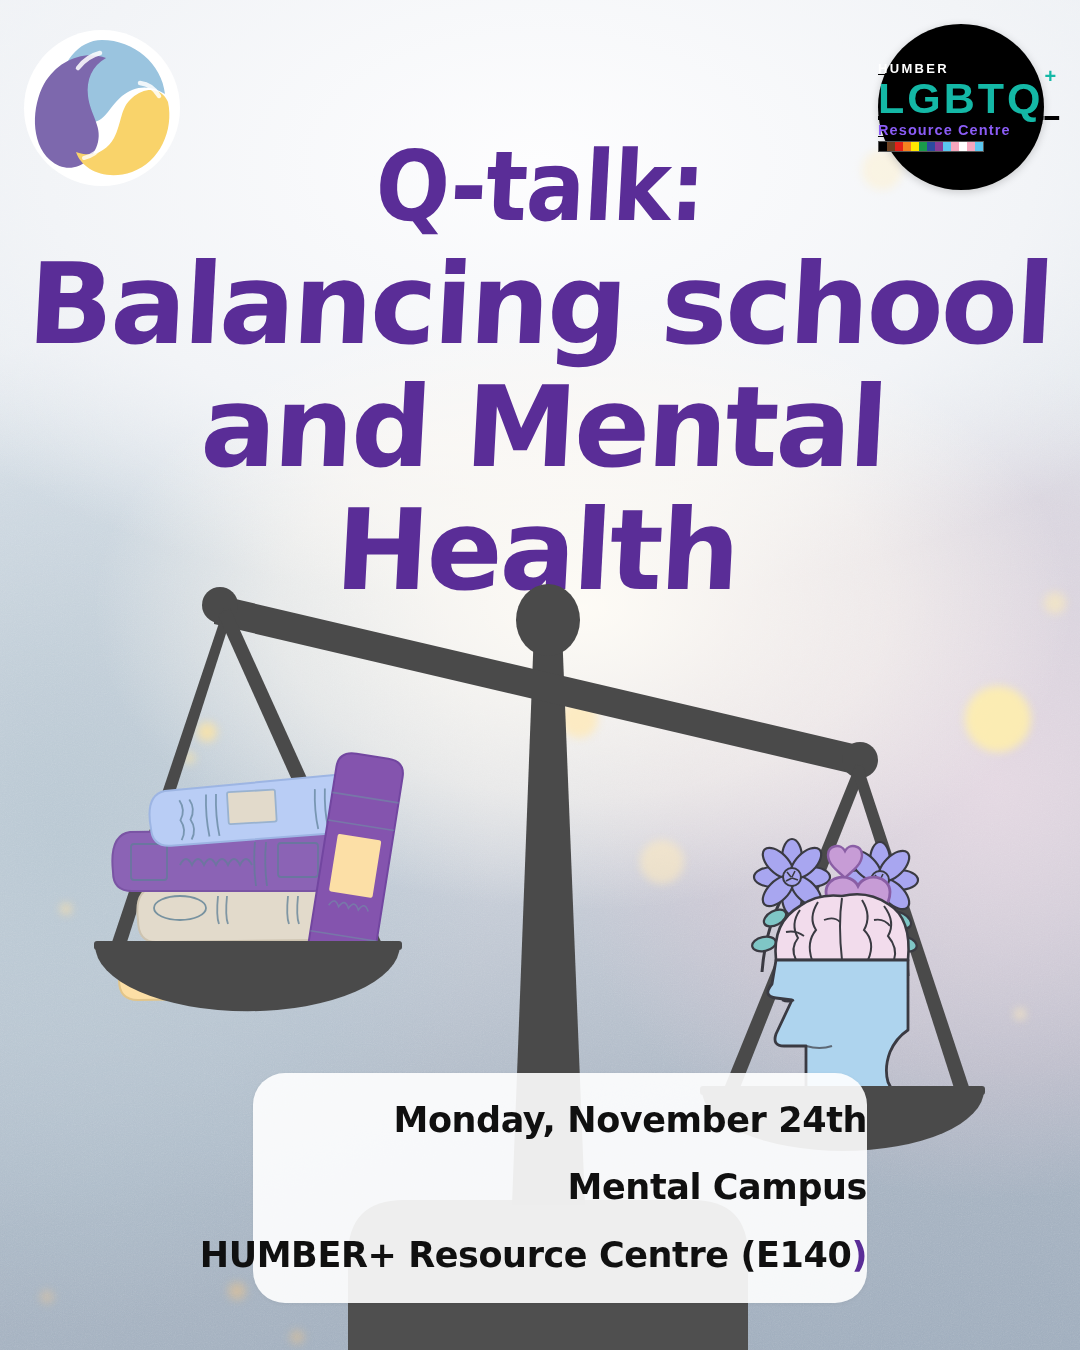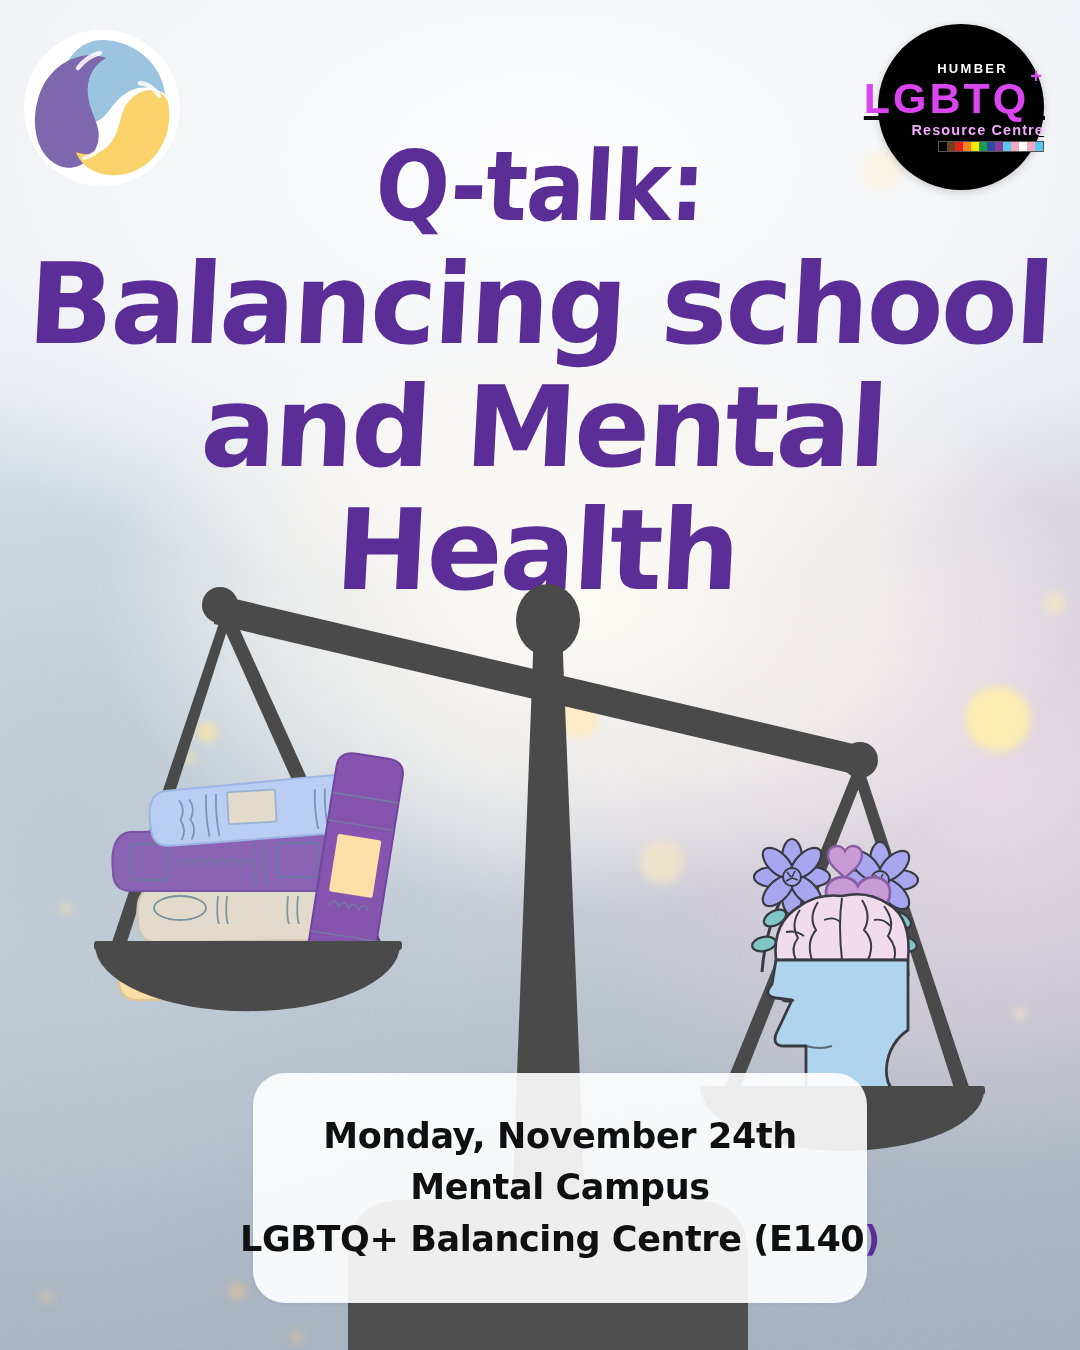--- a/index.html
+++ b/index.html
@@ -20,28 +20,28 @@
   
   #grain{
     position:absolute;inset:0;pointer-events:none;opacity:.40;mix-blend-mode:overlay;
   }
   
   .bokeh{position:absolute;border-radius:50%;pointer-events:none;filter:blur(4px);}
   
   #tri-logo{position:absolute;left:22px;top:28px;width:160px;height:160px;}
   #lgbtq-logo{
     position:absolute;left:878px;top:24px;width:166px;height:166px;border-radius:50%;
-    background:#000;display:flex;flex-direction:column;align-items:flex-end;justify-content:center;
+    background:#000;display:flex;flex-direction:column;align-items:flex-start;justify-content:center;
     box-shadow:0 2px 8px rgba(0,0,0,.18);
     text-decoration:underline;
   }
   #lgbtq-logo .humber{color:#fff;font-size:13px;letter-spacing:2.3px;font-weight:700;line-height:1;margin-bottom:2px;margin-right:36px;}
-  #lgbtq-logo .big{color:#d946ef;font-size:43px;font-weight:700;letter-spacing:3px;line-height:1;position:relative;}
+  #lgbtq-logo .big{color:#14b8a6;font-size:43px;font-weight:700;letter-spacing:3px;line-height:1;position:relative;}
   #lgbtq-logo .big sup{font-size:20px;position:relative;top:-14px;left:1px;}
-  #lgbtq-logo .res{color:#f0abfc;font-size:14.5px;font-weight:600;letter-spacing:1.1px;line-height:1;margin-top:3px;}
+  #lgbtq-logo .res{color:#8b5cf6;font-size:14.5px;font-weight:600;letter-spacing:1.1px;line-height:1;margin-top:3px;}
   #lgbtq-logo .bar{display:flex;width:104px;height:9px;margin-top:4px;border:1px solid #555;}
   #lgbtq-logo .bar i{flex:1;display:block;}
   
   #title-block{position:absolute;left:0;top:140px;width:1080px;text-align:center;}
   #title-block .l1{
     font-size:97px;font-weight:800;color:#5a2d97;line-height:.96;letter-spacing:-1px;
     font-family:"DejaVu Sans", sans-serif; font-stretch:condensed;
     transform:skewX(-3deg);
   }
   #title-block .l2,#title-block .l3{
@@ -49,22 +49,23 @@
     font-family:"DejaVu Sans", sans-serif;
     transform:skewX(-3deg);
   }
   #title-block .l2{margin-top:10px;}
   
   #scale{position:absolute;left:0;top:0;width:1080px;height:1350px;}
   
   #info-panel{
     position:absolute;left:253px;top:1073px;width:614px;height:230px;
     background:rgba(255,255,255,.90);border-radius:32px;
-    display:flex;flex-direction:column;align-items:center;justify-content:center;
+    display:flex;flex-direction:column;align-items:flex-end;justify-content:center;
     box-shadow:0 1px 4px rgba(0,0,0,.05);
+    gap:16px;
   }
   #info-panel .line{
     color:#101010;font-size:35px;font-weight:700;line-height:1.46;
     font-family:"DejaVu Sans", sans-serif;letter-spacing:-.4px;white-space:nowrap;
   }
   #info-panel .paren{color:#5a2d97;}
 </style>
 </head>
 <body>
 
@@ -268,16 +269,16 @@
       <path d="M806 1046 q14 4 26 0" stroke="#3a3a42" stroke-width="2.2" fill="none" opacity=".7"></path>
     </g>
 
     <rect x="700" y="1086" width="285" height="9" rx="3" fill="#4a4a4a"></rect>
     <path d="M702 1090 L984 1090 A141 61 0 0 1 702 1090 Z" fill="#4a4a4a"></path>
   </svg>
 
   <div id="info-panel">
     <div class="line">Monday, November 24th</div>
     <div class="line">Mental Campus</div>
-    <div class="line"><span>LGBTQ+ Balancing Centre (E140</span><span class="paren">)</span></div>
+    <div class="line"><span>HUMBER+ Resource Centre (E140</span><span class="paren">)</span></div>
   </div>
 
 </div>
 
 </body></html>

